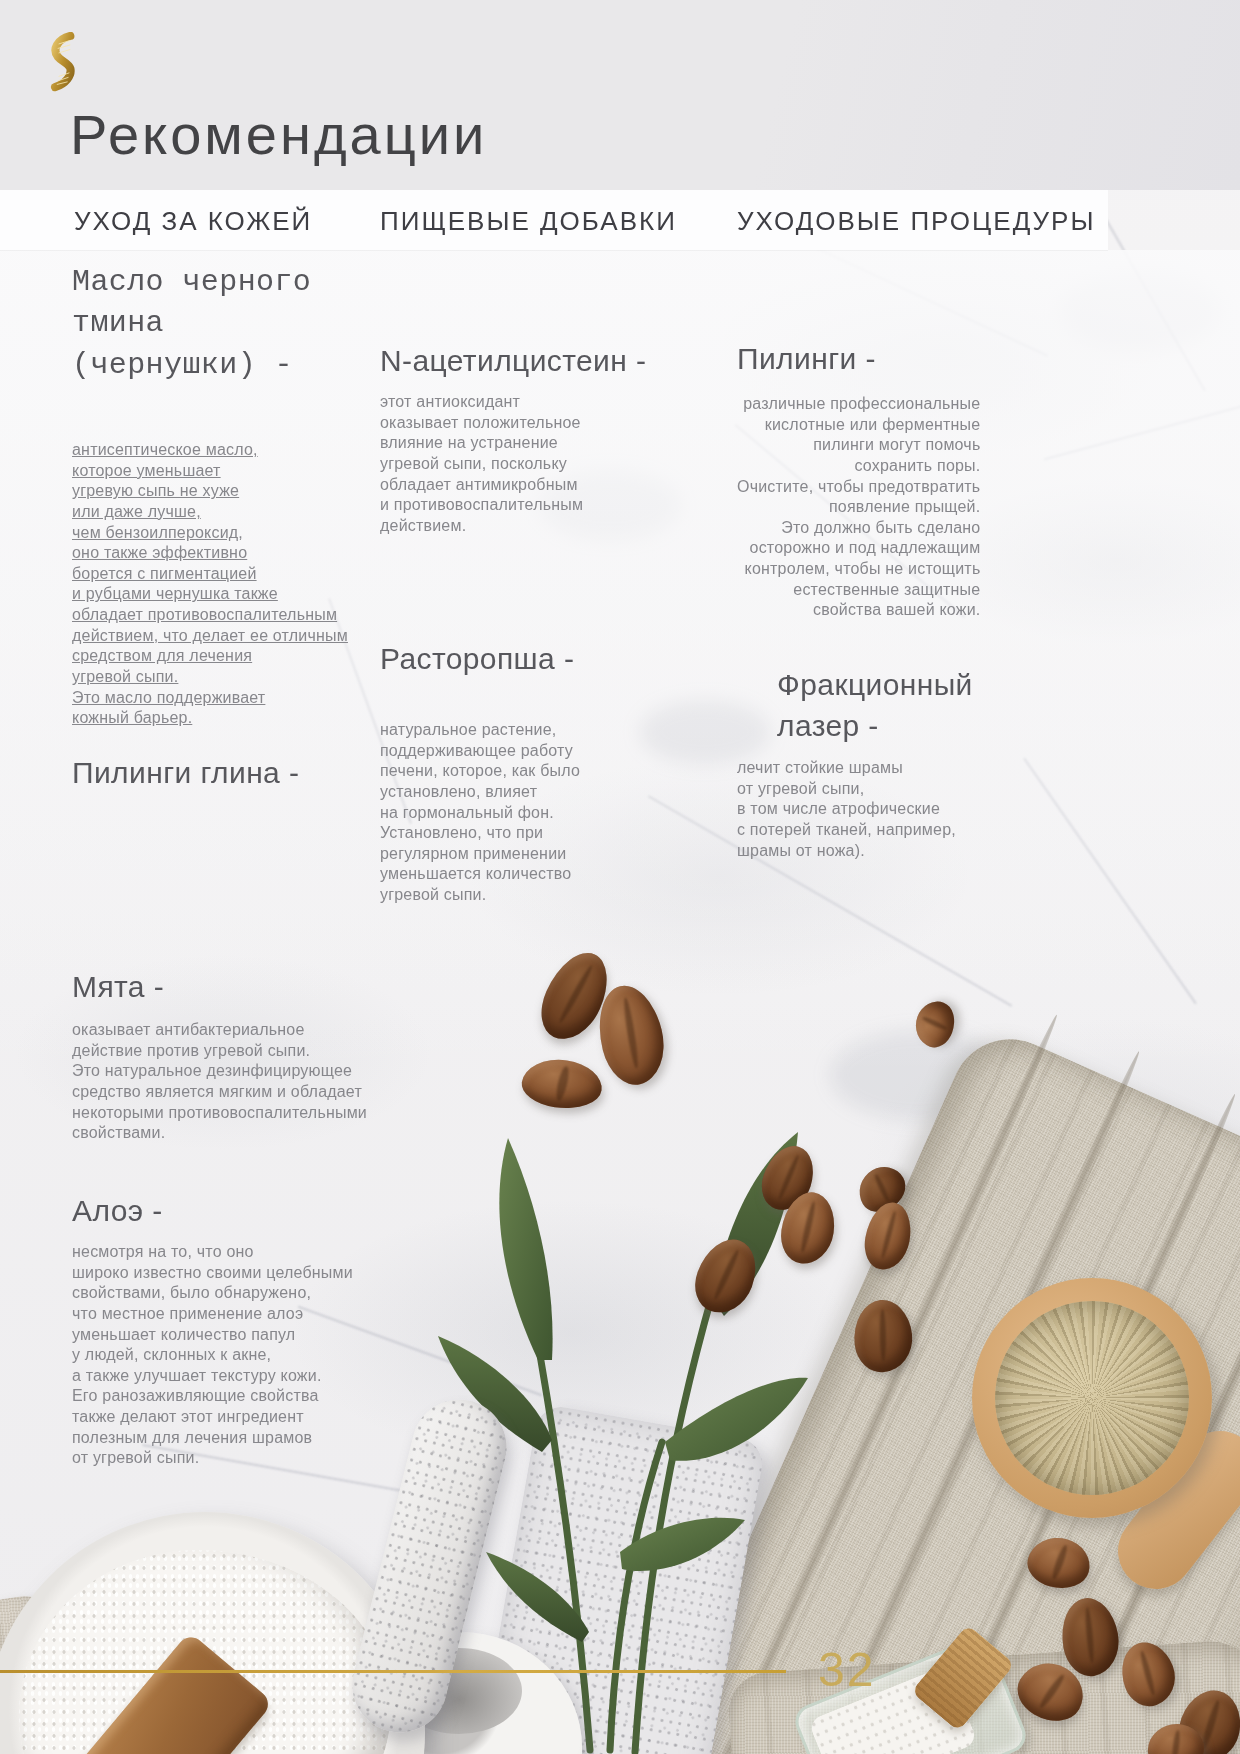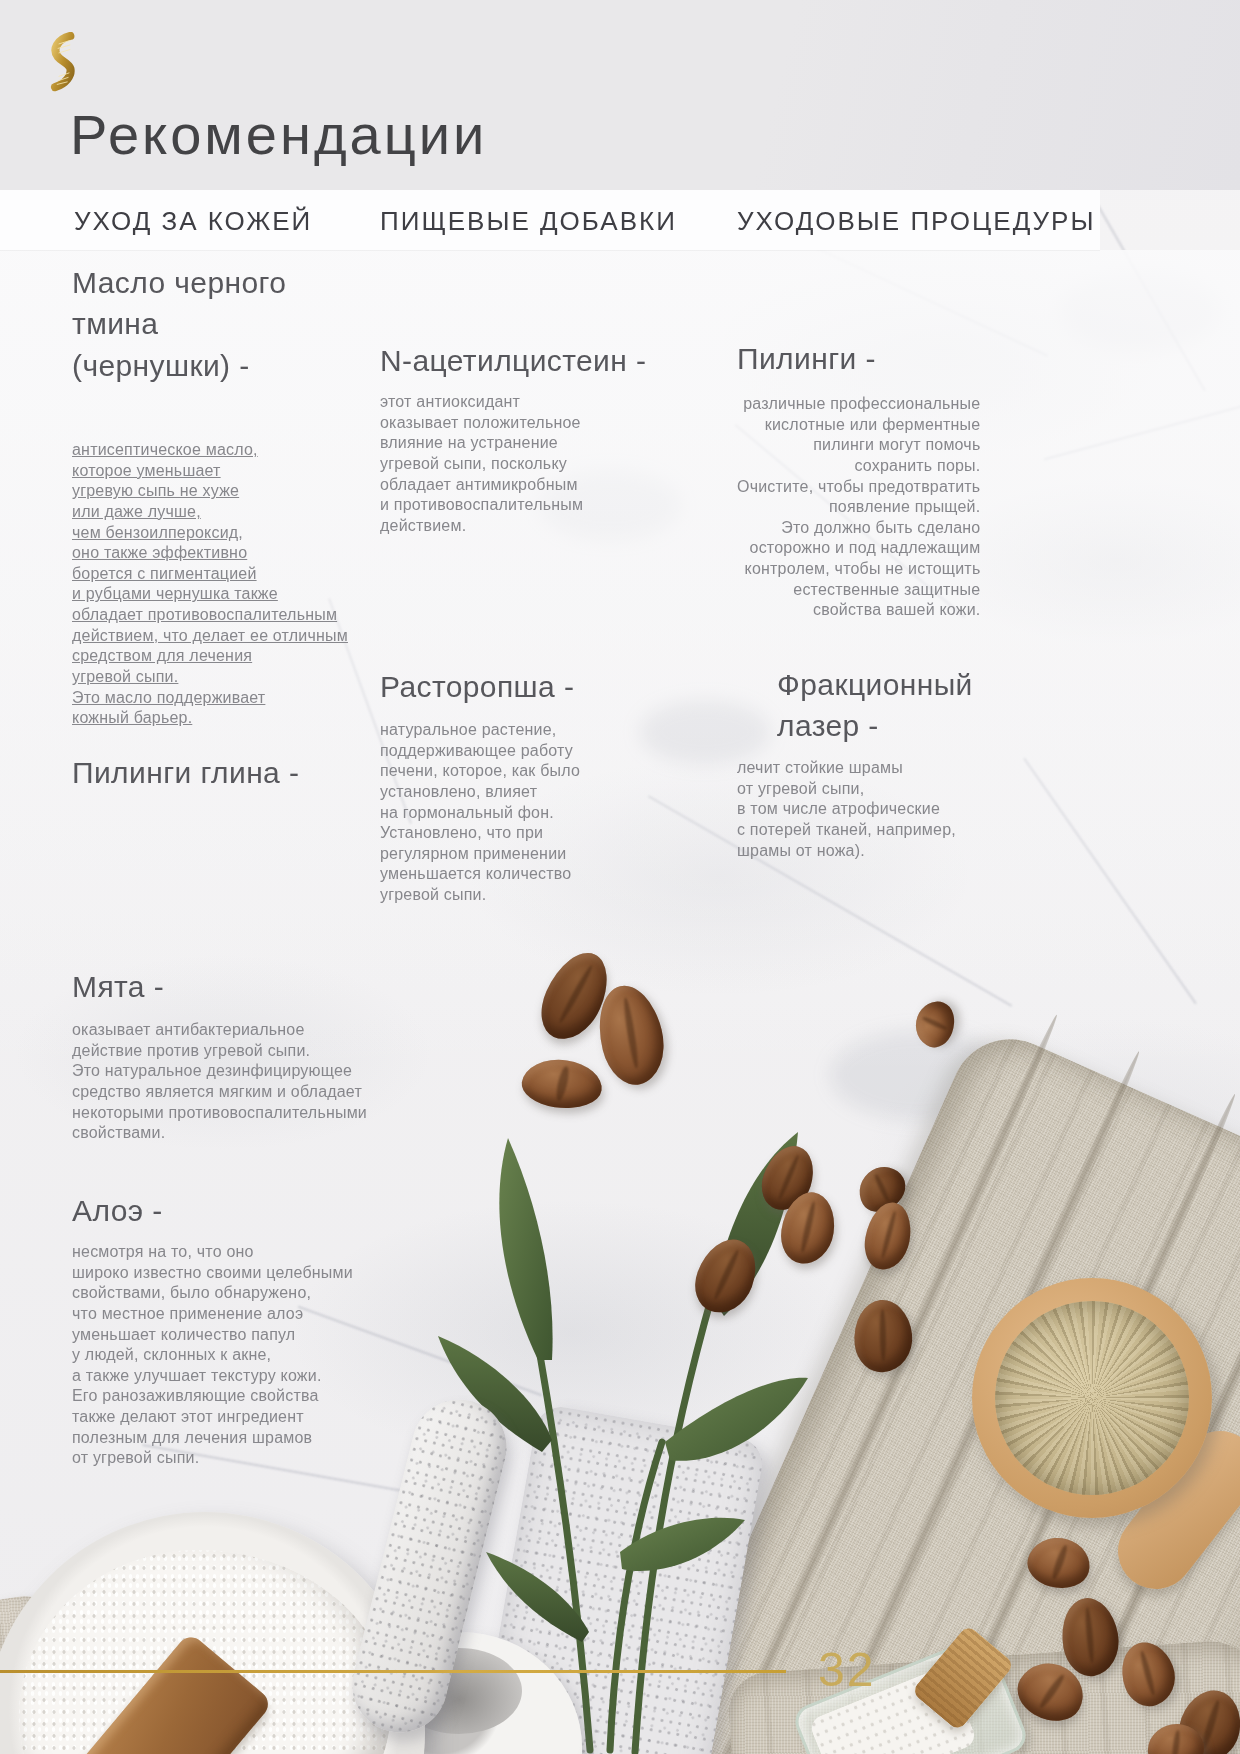--- a/index.html
+++ b/index.html
@@ -23,21 +23,21 @@
   .smudge{position:absolute;border-radius:50%;filter:blur(9px);}
   .veil{position:absolute;left:0;top:250px;width:1240px;height:830px;z-index:1;
     background:linear-gradient(rgba(250,250,251,.92), rgba(250,250,251,.55) 45%, rgba(250,250,251,0));}
   
   .band-top{position:absolute;left:0;top:0;width:1240px;height:190px;z-index:2;
     background:linear-gradient(104deg,#e9e8ea 0 62%, #e6e5e8 78%, #e3e2e6);}
   .logo{position:absolute;left:46px;top:32px;width:36px;height:60px;z-index:3;}
   .page-title{position:absolute;left:70px;top:102px;z-index:3;font-size:56px;font-weight:300;
     color:#434346;letter-spacing:3px;}
   .band-nav{position:absolute;left:0;top:190px;width:1100px;height:60px;z-index:2;background:#fdfdfe;
-    box-shadow:0 1px 0 rgba(0,0,0,.04);}
+    box-shadow:0 1px 0 rgba(0,0,0,.04);padding-left:8px;}
   .nav-tab{position:absolute;top:0;height:60px;line-height:62px;font-size:26px;font-weight:300;
     color:#3e3e44;letter-spacing:2px;white-space:nowrap;}
   
   .sec-h{position:absolute;z-index:5;font-size:30px;line-height:1.38;font-weight:300;color:#57575c;
     letter-spacing:.4px;white-space:pre-line;}
   .sec-b{position:absolute;z-index:5;font-size:16px;line-height:1.29;color:#87878c;
     letter-spacing:.2px;white-space:pre-line;}
   
   .prop{position:absolute;}
   .linen-tex{
@@ -110,21 +110,21 @@
     </g>
   </svg>
   <div class="page-title">Рекомендации</div>
 
   <div class="band-nav">
     <span class="nav-tab" style="left:74px;">УХОД ЗА КОЖЕЙ</span>
     <span class="nav-tab" style="left:380px;">ПИЩЕВЫЕ ДОБАВКИ</span>
     <span class="nav-tab" style="left:737px;">УХОДОВЫЕ ПРОЦЕДУРЫ</span>
   </div>
 
-  <div class="sec-h" style="left:72px;top:262px;">Масло черного
+  <div class="sec-h" style="left:72px;top:262px;font-family:Liberation Mono, monospace;">Масло черного
 тмина
 (чернушки) -</div>
   <div class="sec-b" style="left:72px;top:440px;text-decoration:underline;">антисептическое масло,
 которое уменьшает
 угревую сыпь не хуже
 или даже лучше,
 чем бензоилпероксид,
 оно также эффективно
 борется с пигментацией
 и рубцами чернушка также
@@ -156,21 +156,21 @@
 от угревой сыпи.</div>
 
   <div class="sec-h" style="left:380px;top:340px;">N-ацетилцистеин -</div>
   <div class="sec-b" style="left:380px;top:392px;">этот антиоксидант
 оказывает положительное
 влияние на устранение
 угревой сыпи, поскольку
 обладает антимикробным
 и противовоспалительным
 действием.</div>
-  <div class="sec-h" style="left:380px;top:666px;">Расторопша -</div>
+  <div class="sec-h" style="left:380px;top:638px;">Расторопша -</div>
   <div class="sec-b" style="left:380px;top:720px;">натуральное растение,
 поддерживающее работу
 печени, которое, как было
 установлено, влияет
 на гормональный фон.
 Установлено, что при
 регулярном применении
 уменьшается количество
 угревой сыпи.</div>
 

